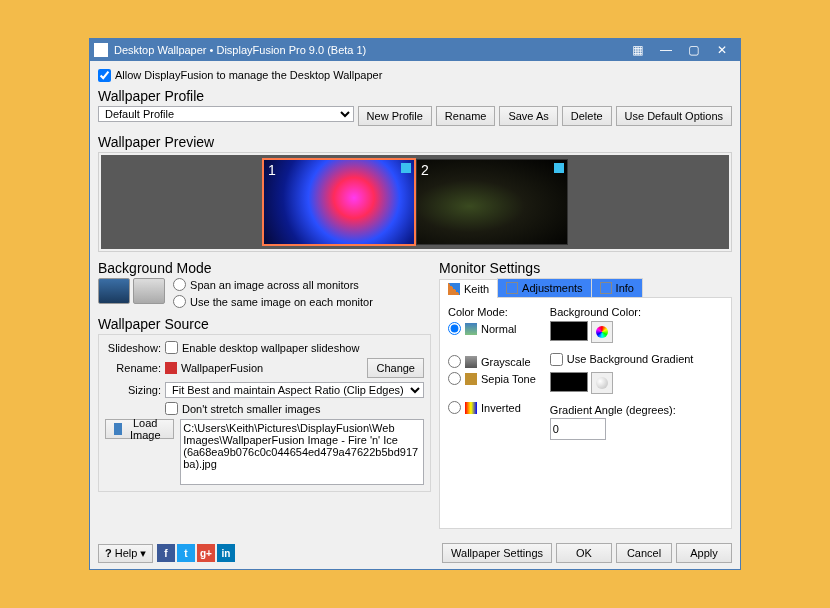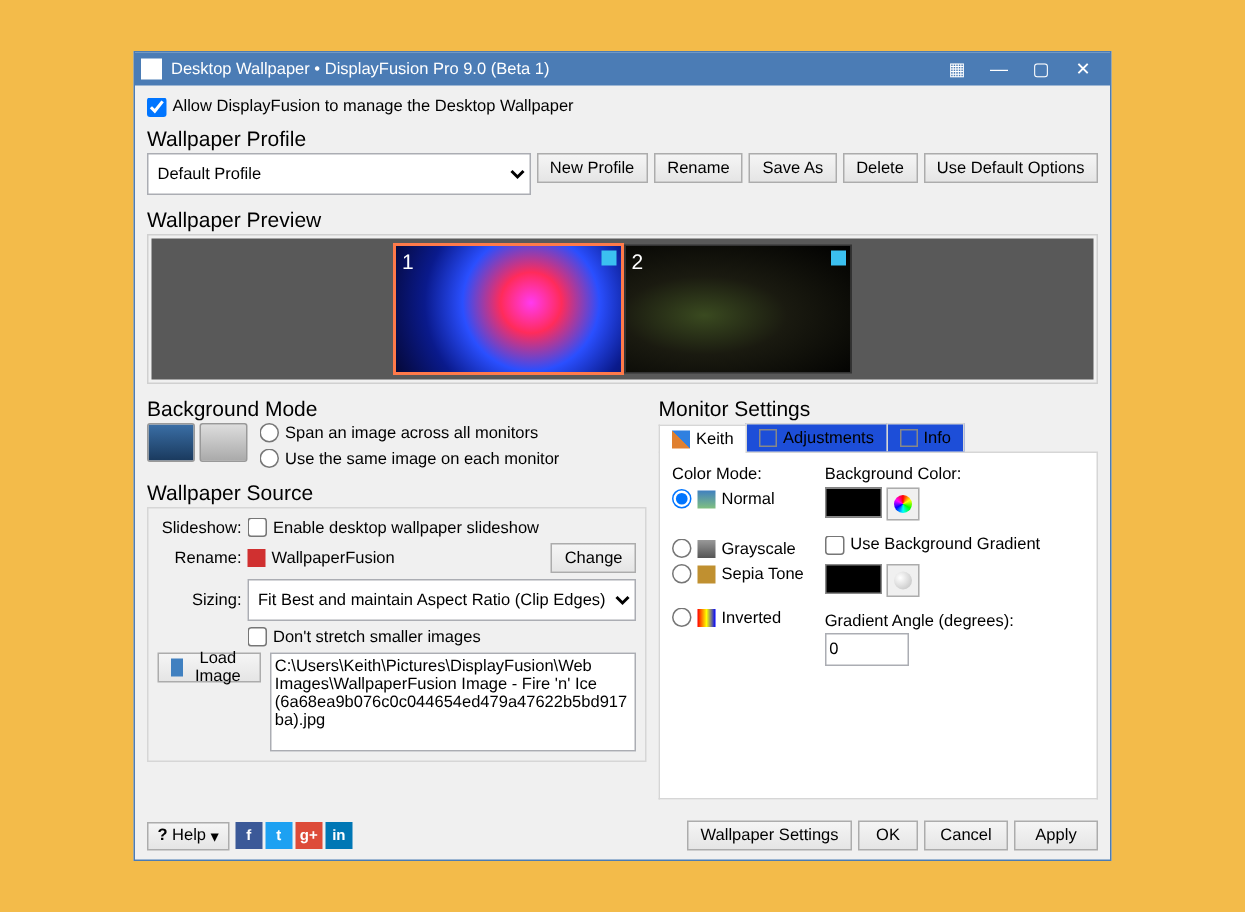--- a/index.html
+++ b/index.html
@@ -6,21 +6,21 @@
 .window{width:650px;background:#f0f0f0;border:1px solid #4b7cb5}
 .titlebar{background:#4b7cb5;color:#fff;height:22px;display:flex;align-items:center;padding:0 4px}
 .titlebar .icon{width:14px;height:14px;background:#fff;margin-right:6px;display:inline-block}
 .titlebar .title{flex:1;font-size:11px}
 .titlebar .wbtn{width:28px;text-align:center;cursor:pointer;font-size:12px}
 .content{padding:8px}
 .chk{display:flex;align-items:flex-start;gap:4px;margin-bottom:6px}
 input[type=checkbox],input[type=radio]{margin:0}
 .sect-label{font-size:14px;margin-bottom:2px}
 .profile-row{display:flex;gap:4px;margin-bottom:8px}
-select{border:1px solid #abadb3;background:#fff;height:28px;font-size:11px;padding:0 2px}
+select{border:1px solid #abadb3;background:#fff;height:16px;font-size:11px;padding:0 2px}
 .btn{border:1px solid #acacac;background:linear-gradient(#f5f5f5,#e5e5e5);height:20px;font-size:11px;padding:0 8px;cursor:pointer}
 .preview-box{border:1px solid #d0d0d0;padding:2px}
 .preview{background:#595959;height:94px;display:flex;align-items:center;justify-content:center;gap:0}
 .monitor{position:relative;border:1px solid #333;height:84px;width:150px}
 .monitor.sel{border:2px solid #ff7a4a}
 .monitor .num{position:absolute;top:2px;left:4px;color:#fff;font-size:14px;font-weight:400}
 .monitor .swatch{position:absolute;top:3px;right:3px;width:10px;height:10px}
 .m1{background:radial-gradient(circle at 60% 45%,#ff3af0 0%,#ff2b5b 20%,#2a4fff 45%,#0a1a8c 70%,#050838 100%)}
 .m2{background:radial-gradient(ellipse at 35% 55%,#3a4a20 0%,#1a1a10 40%,#000 100%)}
 .columns{display:flex;gap:8px;margin-top:8px}
@@ -28,21 +28,21 @@
 .group{border:1px solid #d6d6d6;padding:6px;margin-bottom:6px}
 .bg-mode{display:flex;gap:8px}
 .mini-mon{width:30px;height:24px;background:linear-gradient(#3a6ea5,#1a3a5e);border:1px solid #999;border-radius:2px;display:inline-block}
 .radio-stack{display:flex;flex-direction:column;gap:4px}
 .radio-row{display:flex;align-items:center;gap:4px}
 .src-row{display:flex;align-items:center;gap:4px;margin-bottom:4px}
 .src-row .lbl{width:56px;text-align:right}
 .src-row .val{flex:1;display:flex;align-items:center;gap:4px}
 textarea{border:1px solid #abadb3;font-family:inherit;font-size:11px;resize:none;width:100%;box-sizing:border-box}
 .tabs{display:flex;border-bottom:1px solid #d6d6d6;gap:0}
-.tab{border:1px solid #d6d6d6;border-bottom:none;padding:3px 8px;background:#1d4ed8;font-size:11px;display:flex;align-items:center;gap:4px;cursor:pointer;margin-right:-1px}
+.tab{border:1px solid #d6d6d6;border-bottom:none;padding:3px 8px;background:#3b82f6;font-size:11px;display:flex;align-items:center;gap:4px;cursor:pointer;margin-right:-1px}
 .tab.active{background:#fff;position:relative;top:1px}
 .tab-body{border:1px solid #d6d6d6;border-top:none;background:#fff;padding:8px;height:214px}
 .monset{display:flex;gap:14px}
 .color-swatch{width:36px;height:18px;background:#000;border:1px solid #888;display:inline-block;vertical-align:middle}
 .color-btn{width:20px;height:20px;border:1px solid #acacac;background:#f0f0f0;display:inline-flex;align-items:center;justify-content:center;cursor:pointer}
 .grad-circle{width:12px;height:12px;border-radius:50%;background:radial-gradient(circle at 35% 35%,#fff,#bbb)}
 .rainbow{width:12px;height:12px;border-radius:50%;background:conic-gradient(red,yellow,lime,cyan,blue,magenta,red)}
 input[type=number]{width:50px;border:1px solid #abadb3;height:18px;font-size:11px}
 .footer{display:flex;align-items:center;padding:6px 8px;gap:4px}
 .footer .spacer{flex:1}
@@ -236,17 +236,17 @@
   <div class="footer">
     <span class="help-btn"><span style="font-weight:bold">?</span><span>Help</span> ▾</span>
     <div class="social">
       <span class="sbtn fb">f</span>
       <span class="sbtn tw">t</span>
       <span class="sbtn gp">g+</span>
       <span class="sbtn li">in</span>
     </div>
     <span class="spacer"></span>
     <button class="btn">Wallpaper Settings</button>
-    <button class="btn" style="width:40px">OK</button>
+    <button class="btn" style="width:56px">OK</button>
     <button class="btn" style="width:56px">Cancel</button>
     <button class="btn" style="width:56px">Apply</button>
   </div>
 </div>
 
 </body></html>

